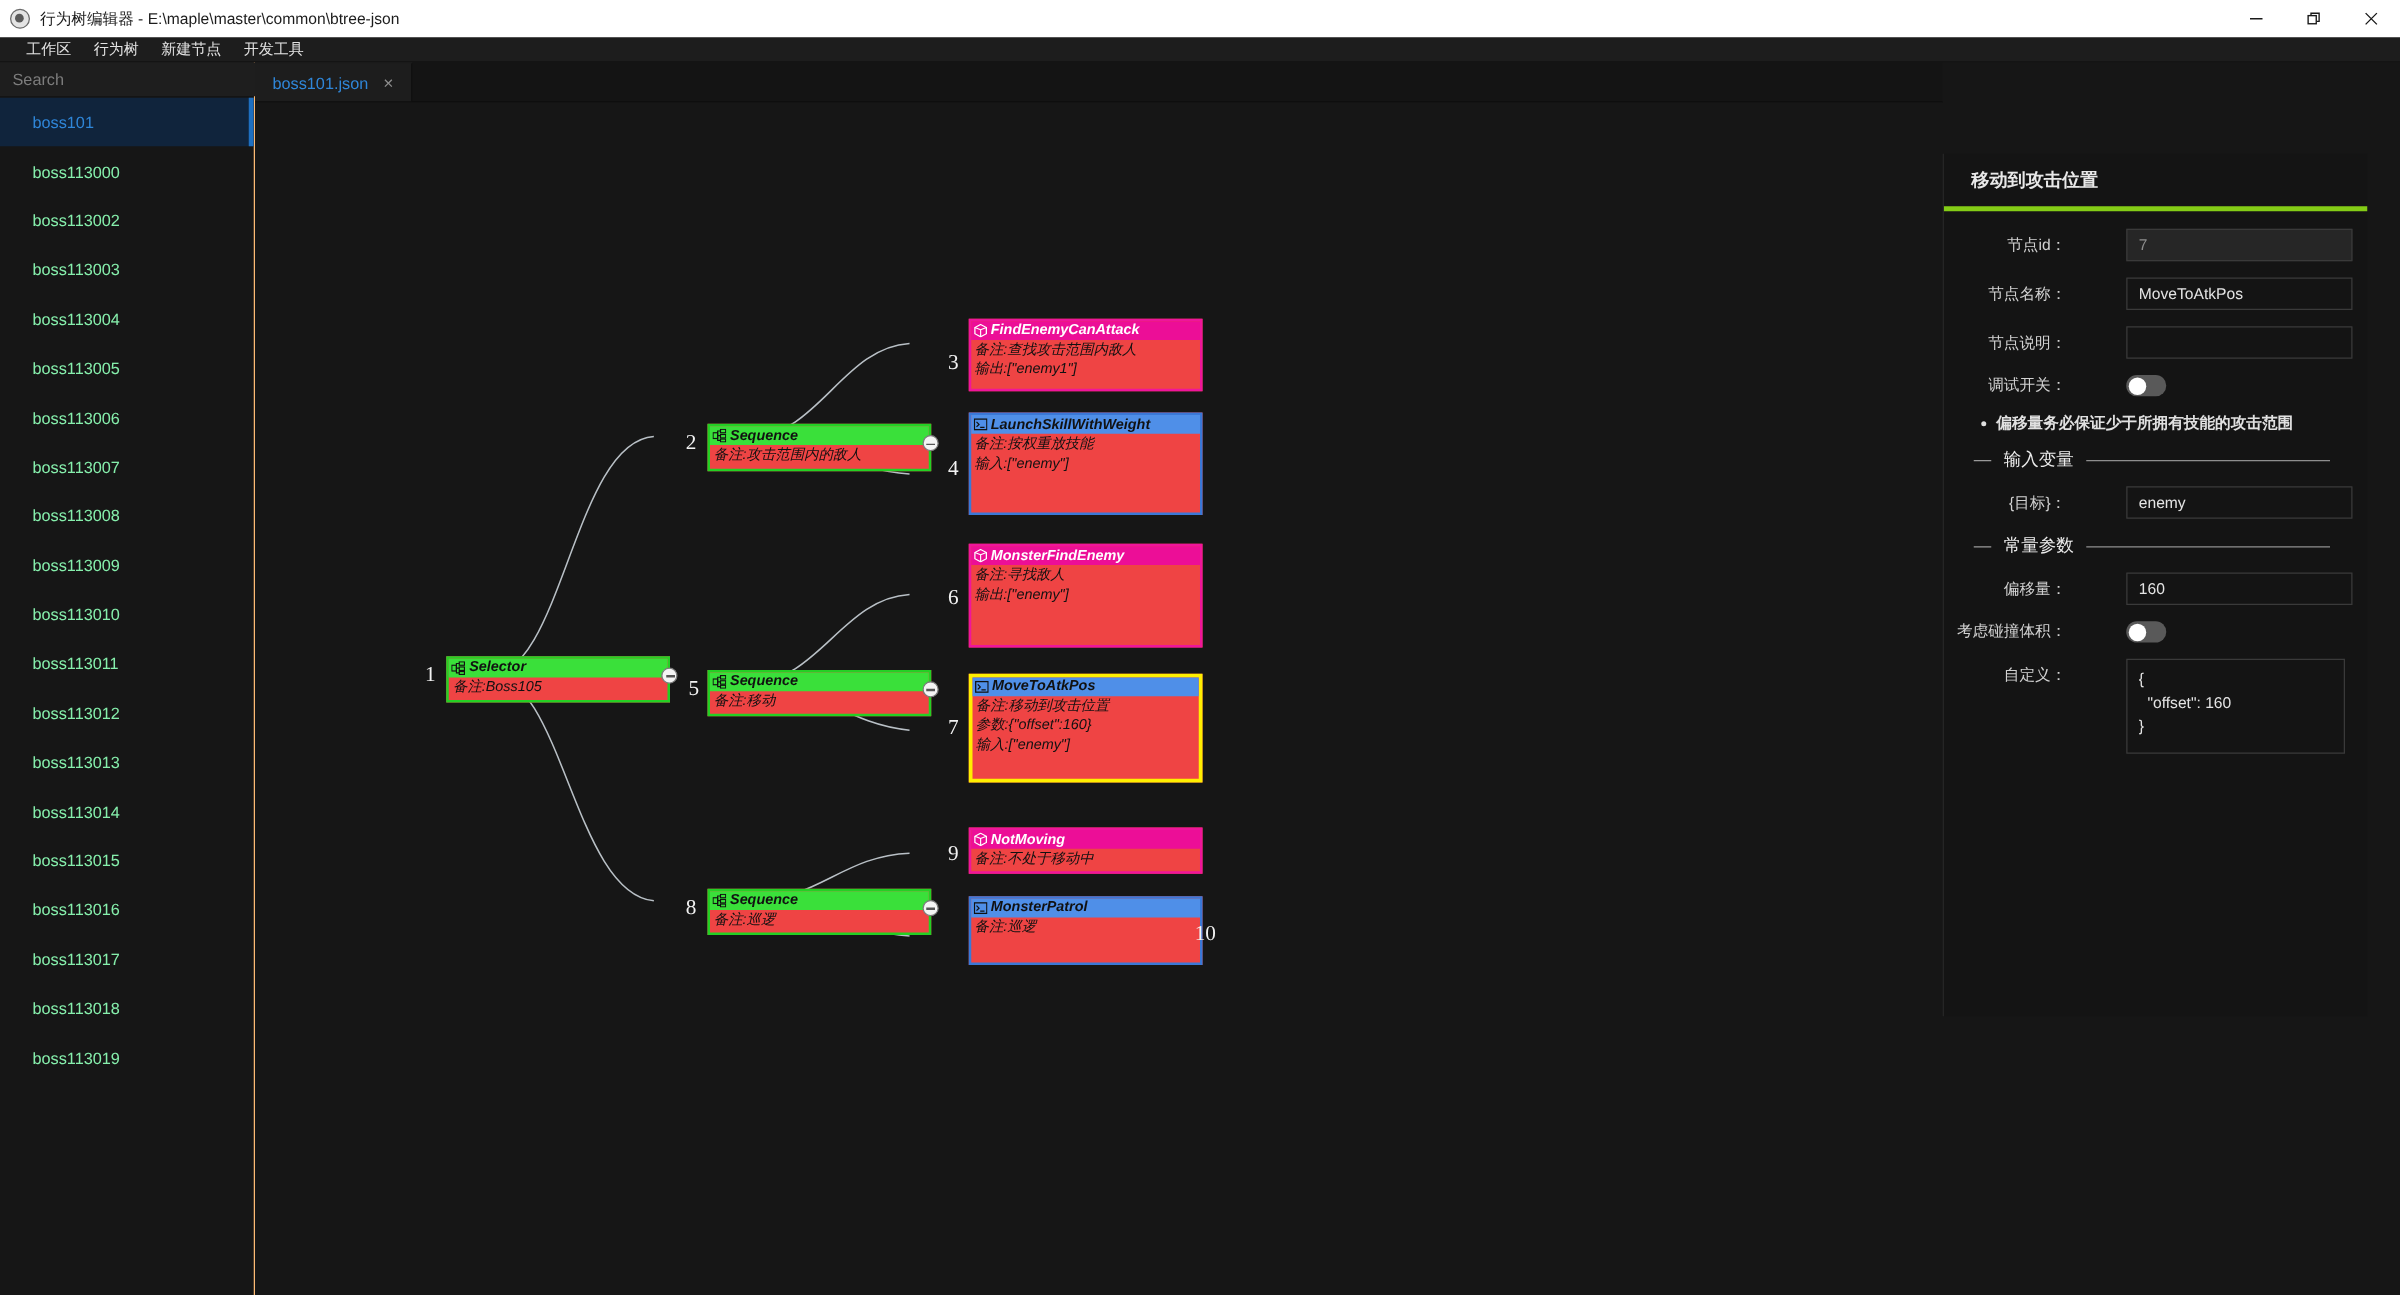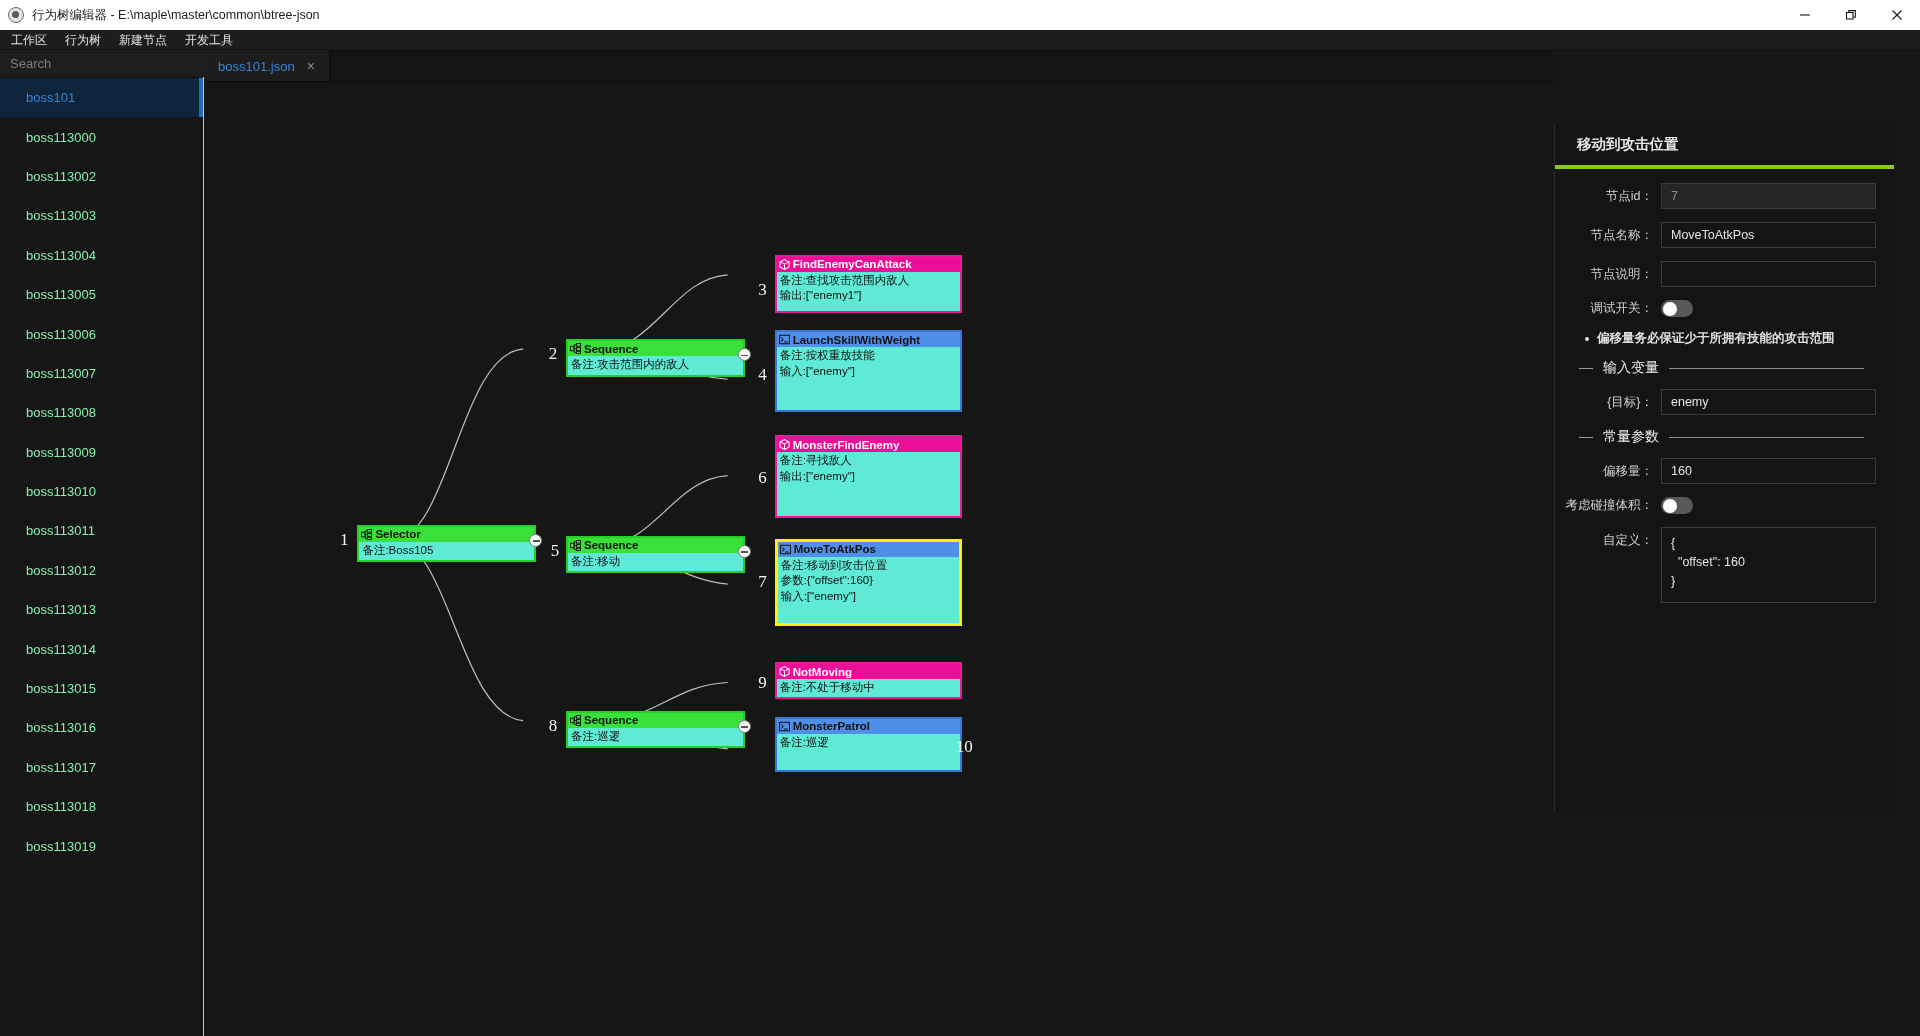--- a/index.html
+++ b/index.html
@@ -30,21 +30,21 @@
   .tb-btns{ display:flex; height:30px; }
   .tb-btn{
     width:46px;height:30px;display:flex;align-items:center;justify-content:center;
     color:#1a1a1a;
   }
   .tb-btn svg{ display:block; }
 
   
   .menubar{
     height:20px; flex:0 0 20px; background:#1d1d1d;
-    display:flex; align-items:center; padding-left:2px; gap:0px;
+    display:flex; align-items:flex-end; padding-left:12px; gap:0px;
     border-bottom:1px solid #121212;
   }
   .menu-item{
     font-size:12px; color:#e2e2e2; padding:2px 9px; line-height:16px; white-space:nowrap;
   }
 
   
   .body{ flex:1 1 auto; display:flex; min-height:0; background:#161616; }
 
   
@@ -86,22 +86,22 @@
     border-right:1px solid #0d0d0d;font-size:13px;color:#2f86d8;
     border-top:1px solid #1d1d1d;
   }
   .tab-close{ color:#8e8e8e;font-size:14px;line-height:1; }
   .canvas-wrap{ flex:1 1 auto; position:relative; background:#161616; min-height:0; }
   .canvas{ position:absolute; inset:0; }
   .edges{ position:absolute; left:0; top:0; width:100%; height:100%; pointer-events:none; }
 
   
   .node{
-    position:absolute; background:#5eead4; border:2px solid #24d024;
-    font-size:11.5px; color:#111; box-shadow:0 0 0 0 rgba(0,0,0,0);
+    position:absolute; background:#ef4444; border:2px solid #24d024;
+    font-size:11.5px; color:#111; box-shadow:0 0 0 0 rgba(0,0,0,0);font-style:italic;
   }
   .node .hdr{
     display:flex;align-items:center;gap:3px;height:15px;padding:0 2px;
     font-weight:bold;font-size:11.5px;color:#111; letter-spacing:0px;
   }
   .node .rows{ padding:1px 3px 2px 3px; }
   .node .row{ line-height:15.5px; white-space:nowrap; color:#111; font-size:11.5px; }
   .node.green{ border-color:#24d024; }
   .node.green .hdr{ background:#3ae03a; }
   .node.pink{ border-color:#f0159b; }
@@ -126,21 +126,21 @@
   
   .inspector{
     width:340px;flex:0 0 340px;background:#141414;border-left:1px solid #2b2b2b;
     margin:73px 26px 0 0; align-self:flex-start; height:690px; overflow:hidden;
   }
   .insp-head{
     height:46px;display:flex;align-items:center;padding:0 22px;
     border-bottom:4px solid #84cc16;font-size:14.5px;color:#e8e8e8;font-weight:bold;
   }
   .insp-body{ padding:14px 18px 0 2px; }
-  .frow{ display:flex; align-items:center; margin-bottom:13px; }
+  .frow{ display:flex; align-items:center; margin-bottom:13px;gap:40px; }
   .flabel{
     width:104px;flex:0 0 104px;text-align:right;padding-right:8px;
     font-size:12.5px;color:#d2d2d2;
   }
   .finput{
     flex:1 1 auto;height:26px;background:#141414;border:1px solid #3a3a3a;
     color:#e4e4e4;font-size:12.5px;padding:0 9px;outline:none;font-family:inherit;
   }
   .finput[disabled]{ background:#262626;border-color:#3a3a3a;color:#8d8d8d; }
   .toggle{

